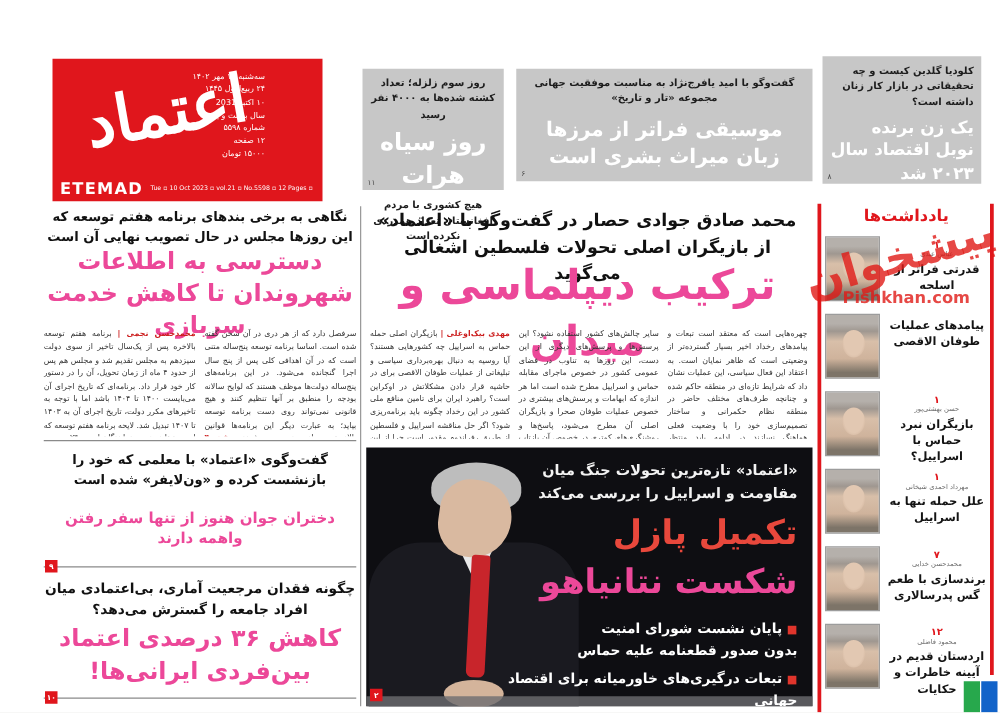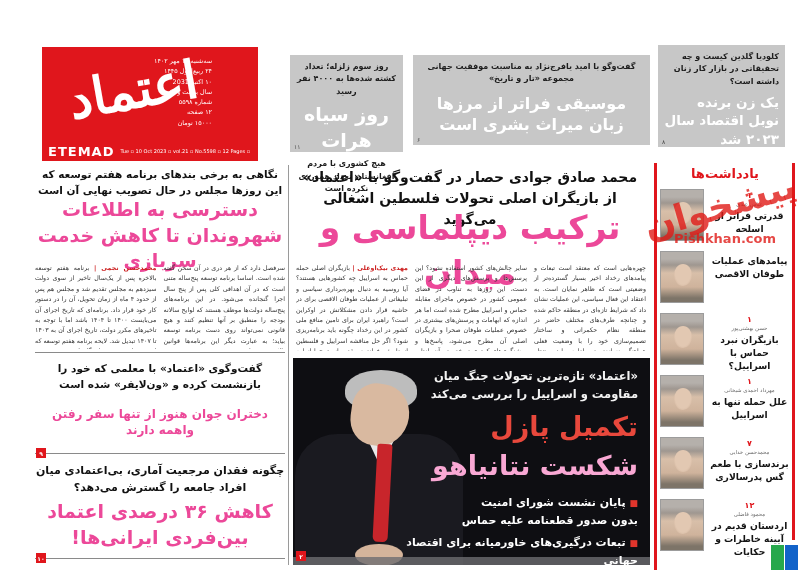--- a/index.html
+++ b/index.html
@@ -34,21 +34,21 @@
   .sb-num{color:#e0161c;font-weight:bold;font-size:8px;line-height:1.2;}
   .sb-name{color:#6a6a6a;font-size:5.4px;line-height:1.4;}
   .sb-title{color:#141414;font-weight:bold;font-size:9.2px;line-height:1.4;margin-top:2px;}
   .portrait{width:44px;height:52px;background:linear-gradient(#b5b0ab 14%,#9f9790 26%,#d8bfa9 42%,#cfb39c 70%,#7d7468 92%);
         border:1px solid #9c9c9c;position:relative;flex:0 0 auto;}
   .portrait:after{content:"";position:absolute;left:13px;top:12px;width:18px;height:22px;border-radius:50%;
         background:radial-gradient(ellipse at 50% 40%, #e2c8b2 60%, #c9ab93 100%);}
   .photo{background:#0e0e12;overflow:hidden;}
   .photo .pk{position:absolute;top:9px;right:12px;color:#f3f3f3;font-weight:bold;font-size:11.5px;line-height:1.6;text-align:right;}
   .photo .h-red{position:absolute;top:53px;right:12px;color:#e8483c;font-weight:bold;font-size:27px;}
-  .photo .h-wht{position:absolute;top:92px;right:12px;color:#f9a8d4;font-weight:bold;font-size:27px;}
+  .photo .h-wht{position:absolute;top:92px;right:12px;color:#ec4899;font-weight:bold;font-size:27px;}
   .photo .blt{position:absolute;right:12px;color:#fff;font-weight:bold;font-size:11px;line-height:1.6;text-align:right;}
   .photo .blt .sq{color:#e0352c;font-size:9px;}
   .fig-hair{position:absolute;left:52px;top:12px;width:72px;height:40px;background:#bdbdbd;border-radius:50% 50% 40% 40%;}
   .fig-face{position:absolute;left:58px;top:26px;width:58px;height:62px;background:#d9b9a0;border-radius:46% 54% 58% 48%;transform:rotate(8deg);}
   .fig-body{position:absolute;left:2px;top:76px;width:168px;height:135px;background:#1a1a20;border-radius:42px 42px 0 0;}
   .fig-shirt{position:absolute;left:74px;top:80px;width:28px;height:30px;background:#e9e9e9;clip-path:polygon(0 0,100% 0,50% 100%);}
   .fig-tie{position:absolute;left:82px;top:86px;width:15px;height:98px;background:#c8252b;border-radius:3px 3px 5px 5px;transform:rotate(3deg);}
   .fig-hands{position:absolute;left:62px;top:186px;width:48px;height:22px;background:#d4b49b;border-radius:50%;}
   .photo-floor{position:absolute;left:0;right:0;bottom:0;height:8px;background:#6d6d70;opacity:.8;}
   .watermark{position:absolute;left:652px;top:176px;width:146px;height:120px;pointer-events:none;z-index:5;

